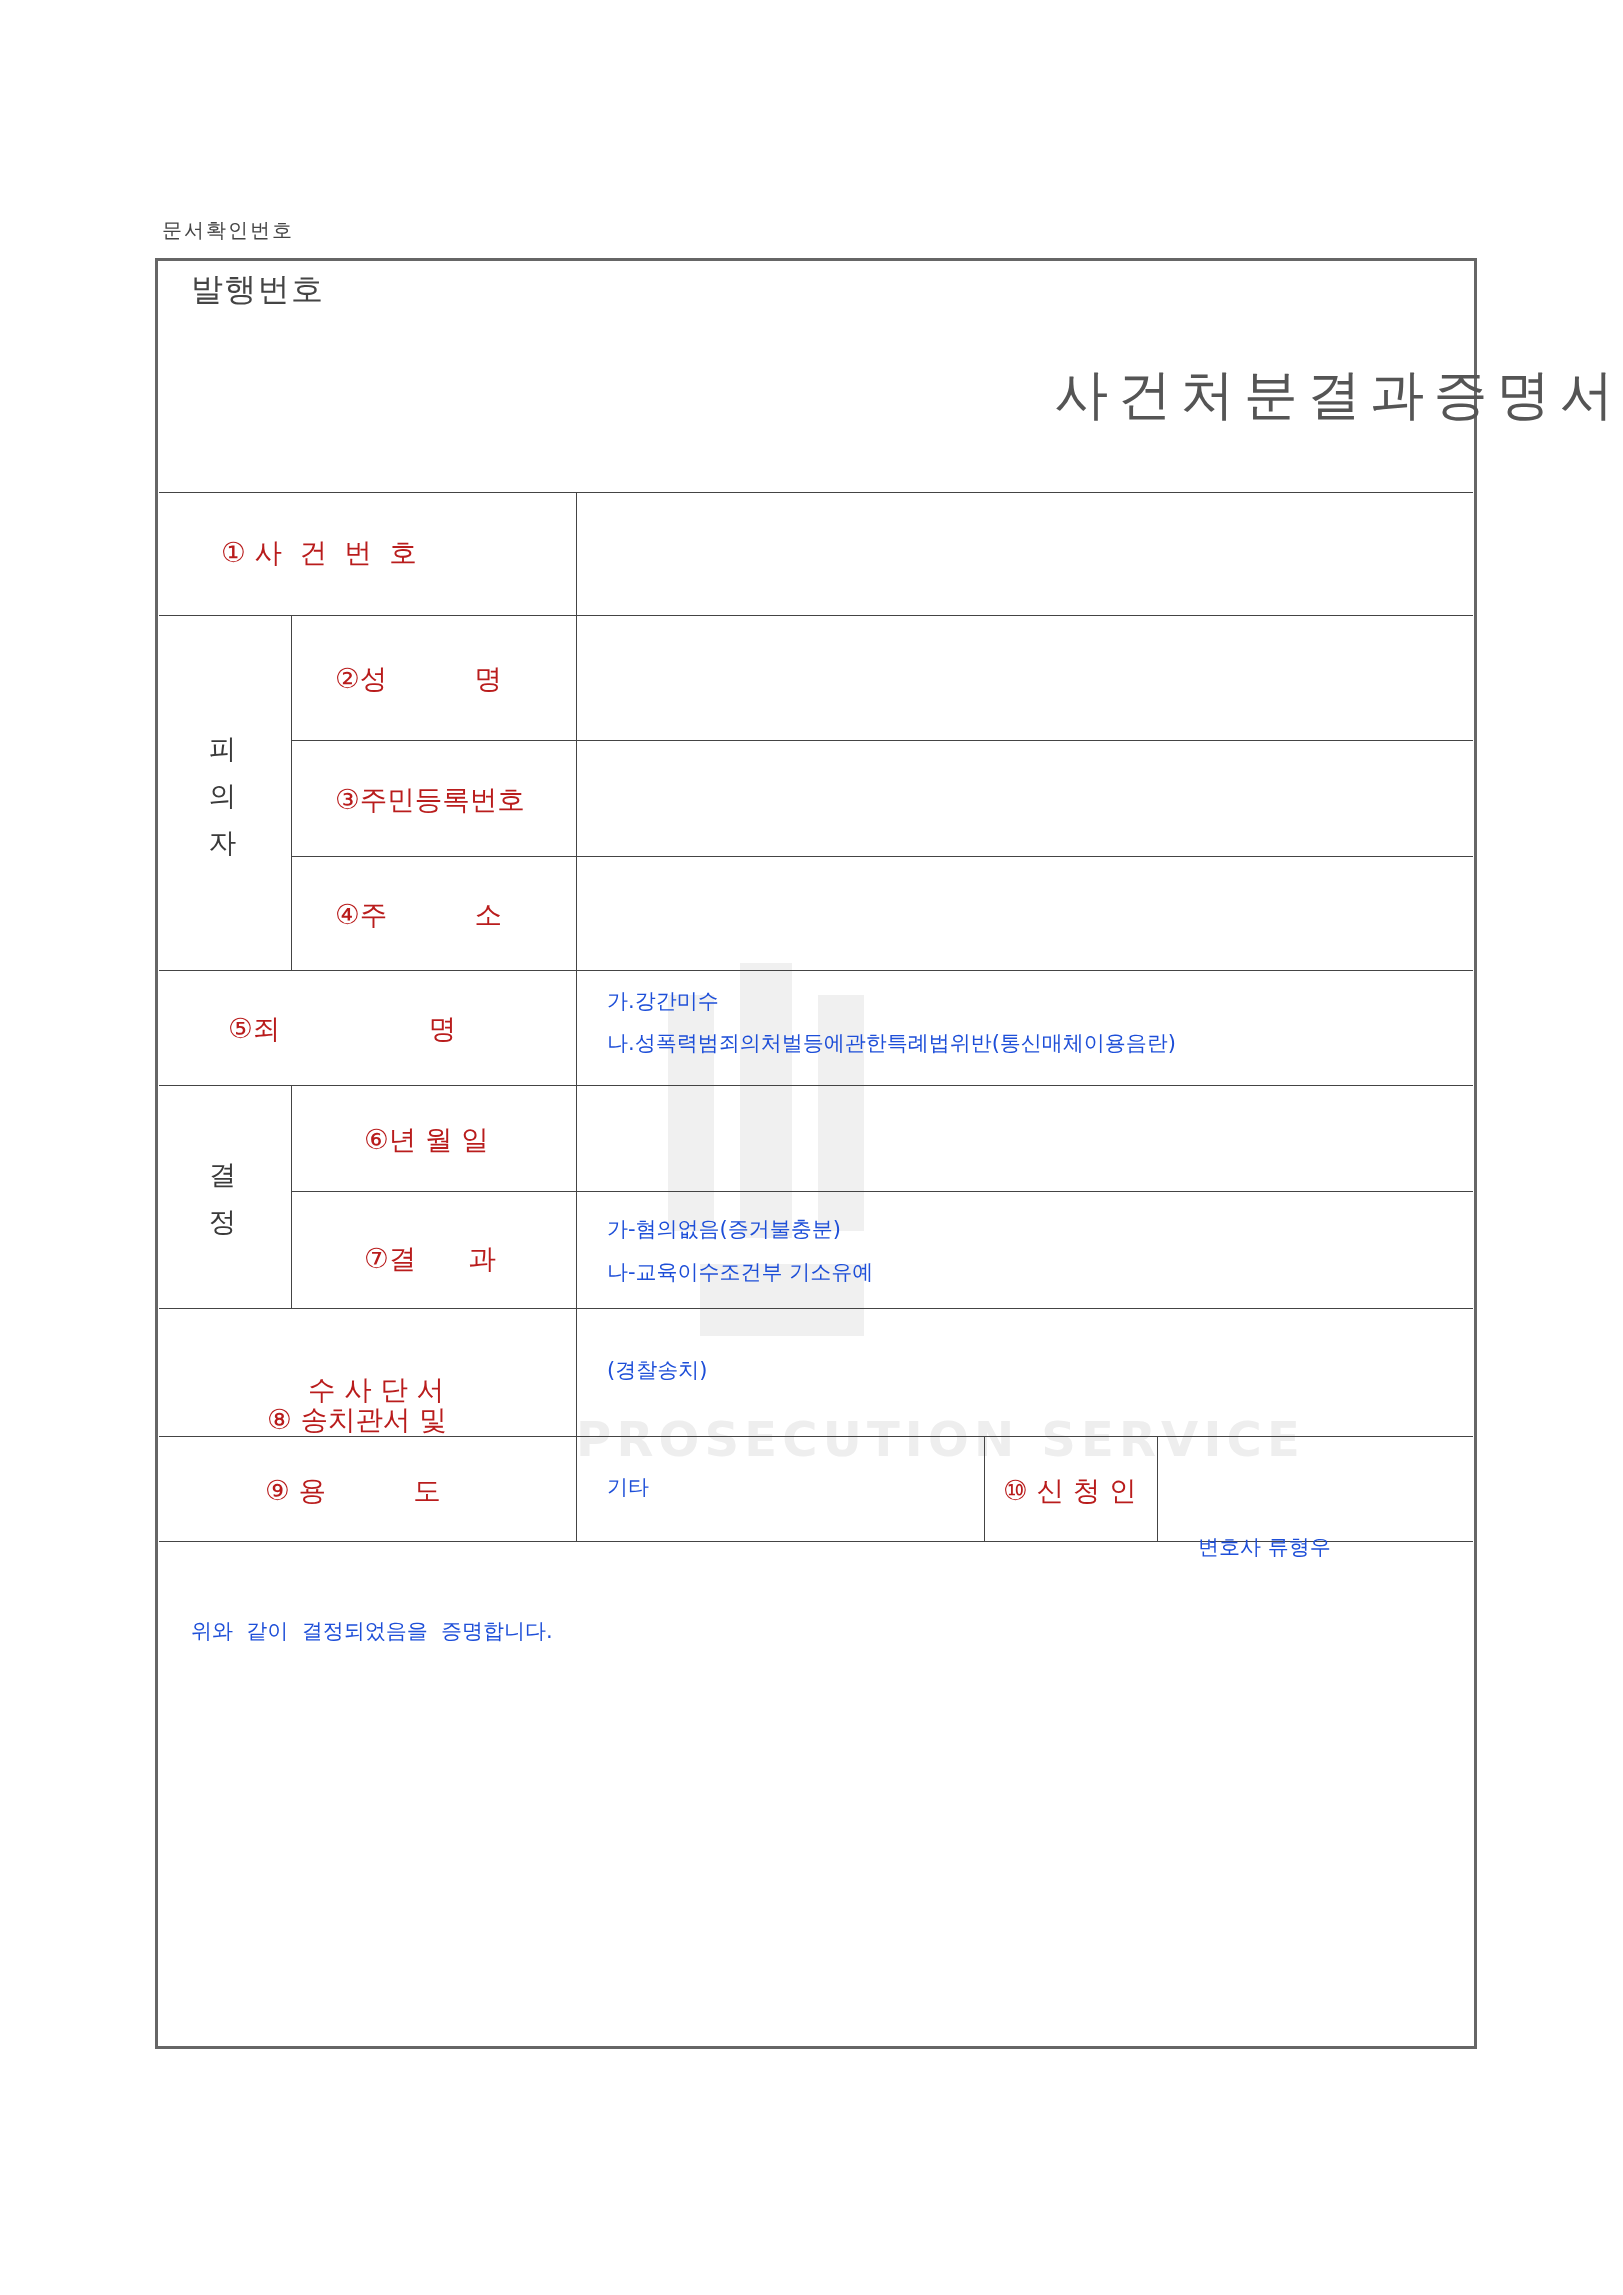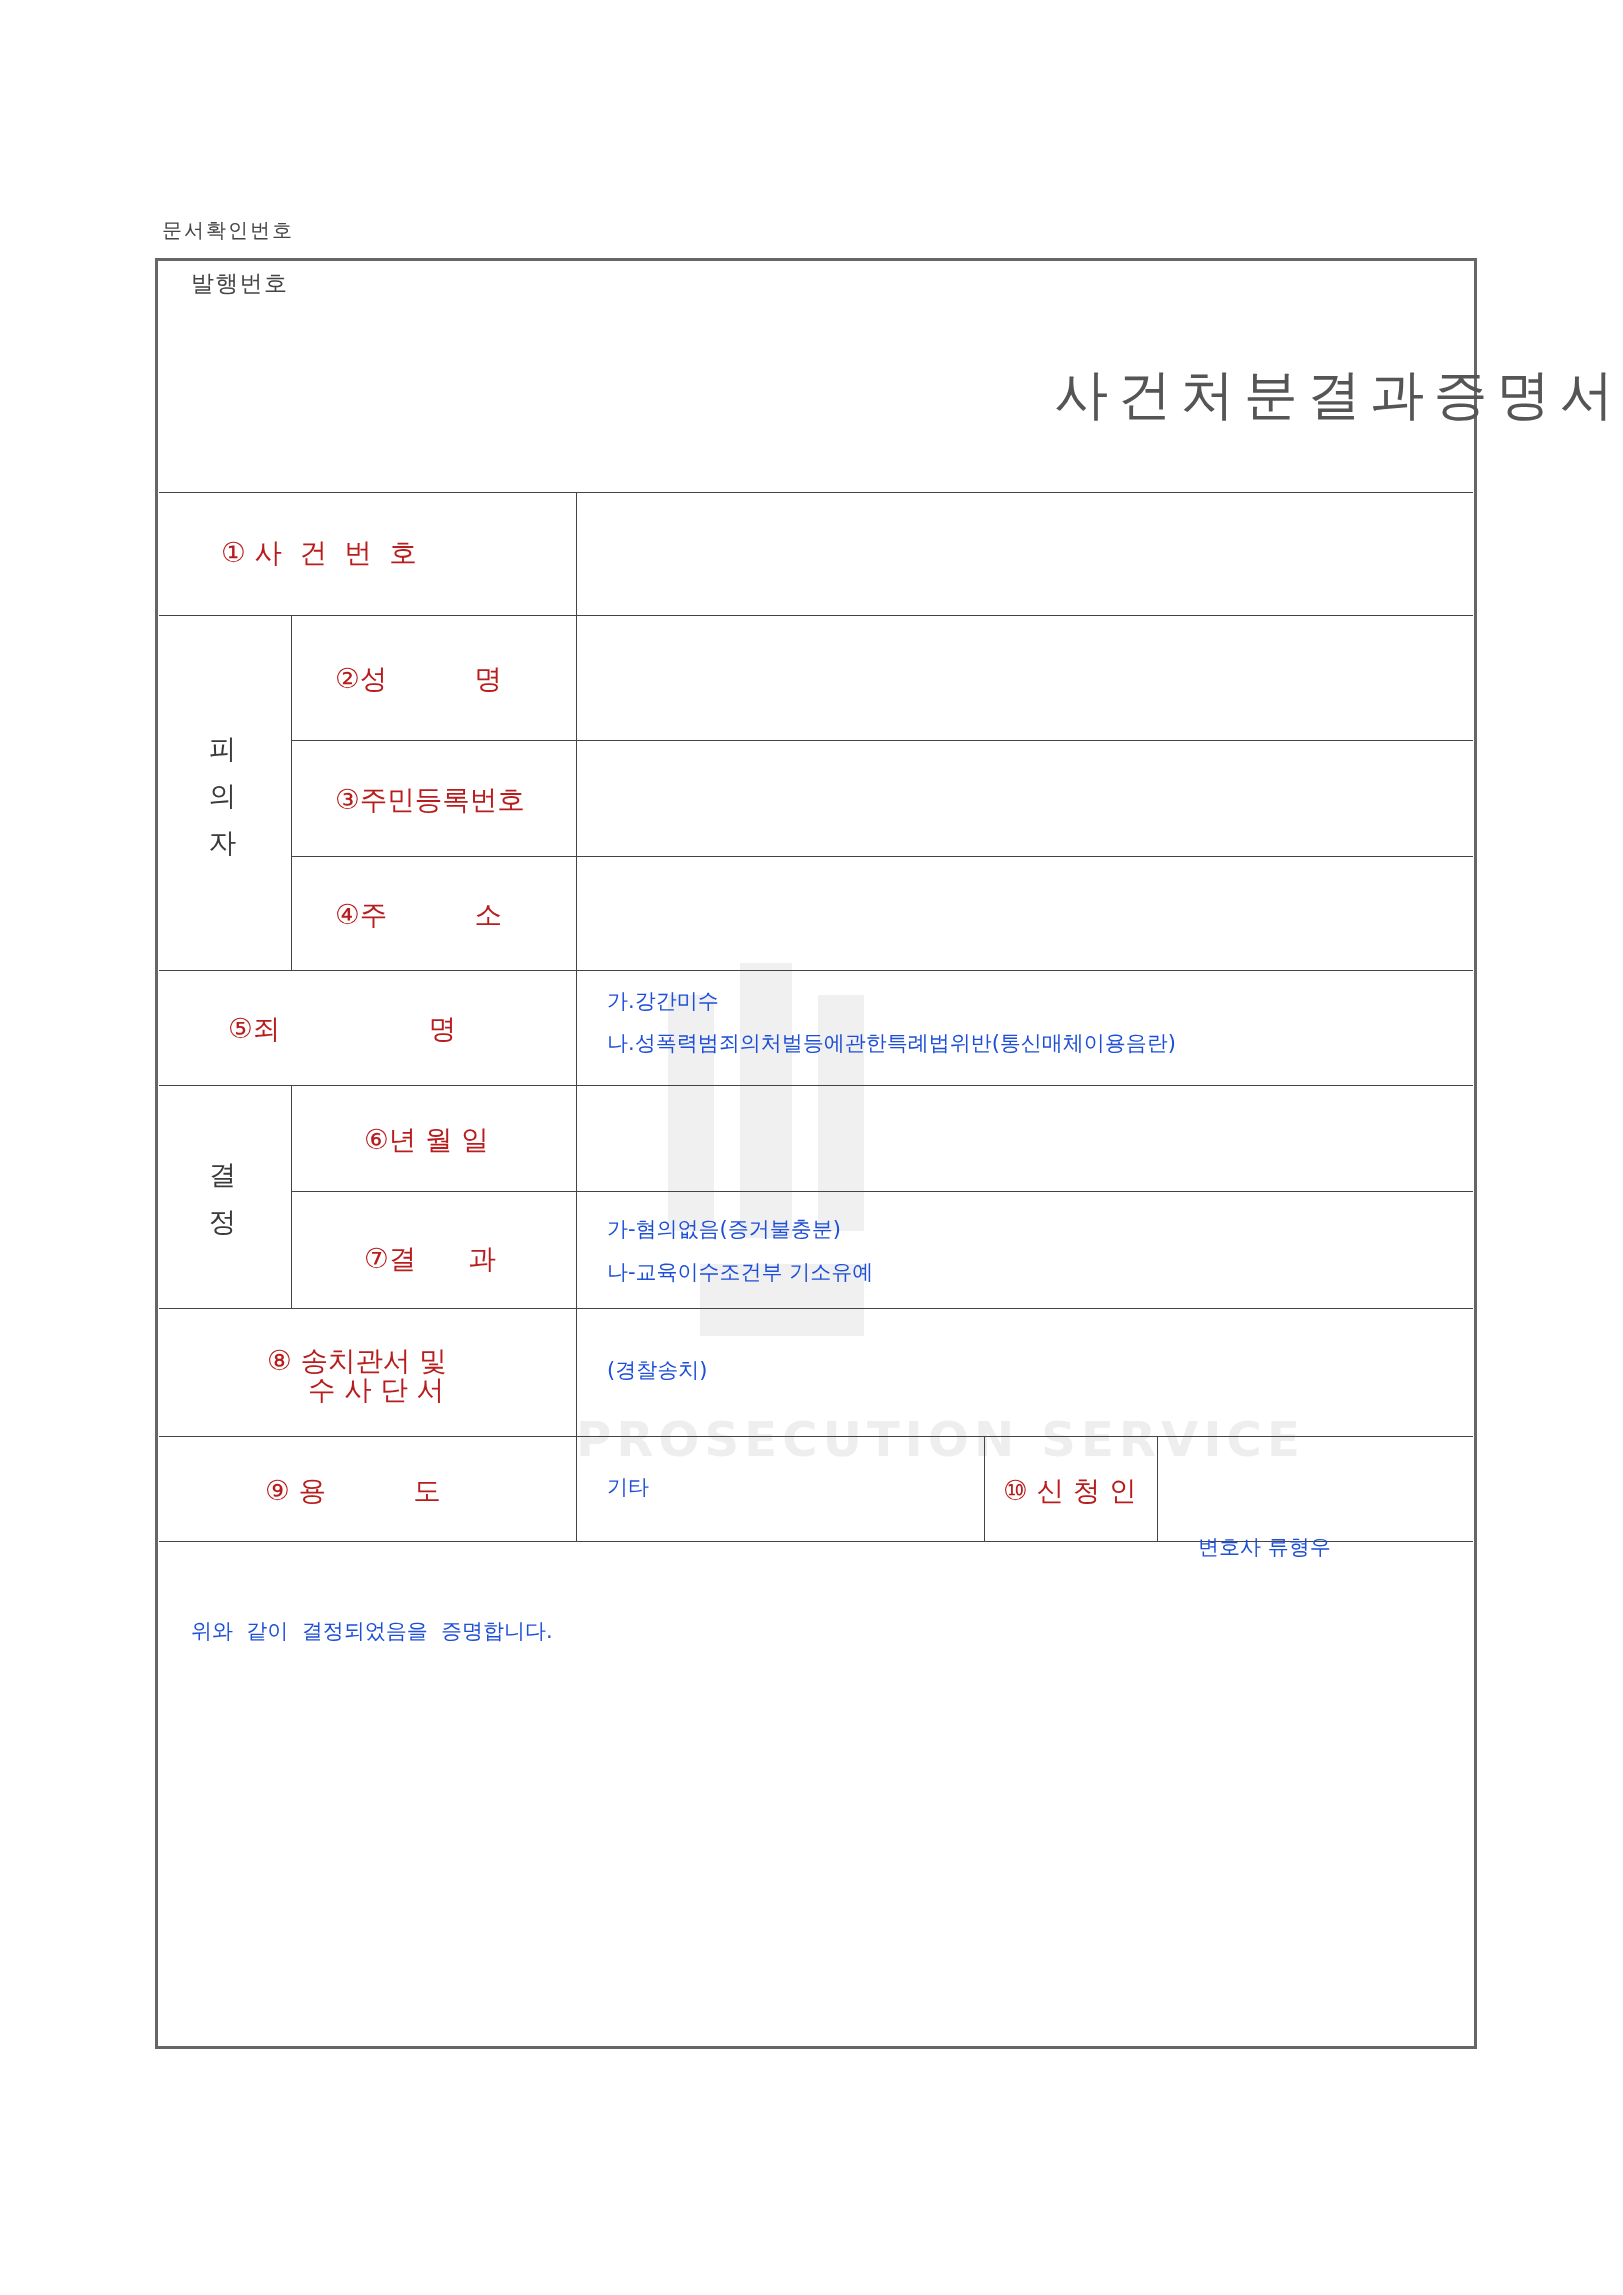--- a/index.html
+++ b/index.html
@@ -4,21 +4,21 @@
 <style>
   html, body { margin:0; padding:0; background:#ffffff; }
   body { width:1623px; height:2295px; position:relative; overflow:hidden;
          font-family:"DejaVu Sans", "Liberation Sans", sans-serif; color:#3a3a3a; }
   .abs { position:absolute; }
   .doc-id { left:162px; top:217px; font-size:20px; letter-spacing:2px; color:#444; }
   .frame { left:155px; top:258px; width:1322px; height:1791px;
            border:3.9px solid #666; box-sizing:border-box; }
   .hline { position:absolute; height:1.3px; background:#444; }
   .vline { position:absolute; width:1.3px; background:#444; }
-  .issue-no { left:191px; top:268px; font-size:23px; letter-spacing:1.3px; color:#444; }
+  .issue-no { left:191px; top:268px; font-size:32px; letter-spacing:1.3px; color:#444; }
   .title { left:0; width:1623px; top:359px; text-align:right; font-size:54px;
            letter-spacing:9.2px; color:#555; font-family:"DejaVu Serif","Liberation Serif",serif; }
   .lbl { font-size:27.5px; color:#b91c1c; white-space:pre; }
   .val { font-size:21px; color:#1d4ed8; white-space:pre; }
   .vtext { font-size:27.5px; color:#3a3a3a; text-align:center; width:39px; line-height:47px; }
   .wm { color:#ececec; pointer-events:none; }
   .wm-block { background:#f0f0f0; }
   .wm-text { font-size:48px; letter-spacing:5.2px; font-weight:bold; color:#eeeeee; }
 </style>
 </head>
@@ -78,21 +78,21 @@
 <div class="abs vtext" style="left:203px; top:1151px;">
   <div>결</div>
   <div>정</div>
 </div>
 <div class="abs lbl" style="left:364px; top:1122px;">⑥년 월 일</div>
 <div class="abs val" style="left:607px; top:1122px;"></div>
 <div class="abs lbl" style="left:364px; top:1241px;">⑦결      과</div>
 <div class="abs val" style="left:607px; top:1215px;">가-혐의없음(증거불충분)</div>
 <div class="abs val" style="left:607px; top:1258px;">나-교육이수조건부 기소유예</div>
 
-<div class="abs lbl" style="left:267px; top:1343px;">⑧ 송치관서 및</div>
+<div class="abs lbl" style="left:267px; top:1402px;">⑧ 송치관서 및</div>
 <div class="abs lbl" style="left:308px; top:1372px;">수 사 단 서</div>
 <div class="abs val" style="left:607px; top:1356px;">(경찰송치)</div>
 
 <div class="abs lbl" style="left:265px; top:1473px;">⑨ 용          도</div>
 <div class="abs val" style="left:607px; top:1473px;">기타</div>
 <div class="abs lbl" style="left:1003px; top:1473px;">⑩ 신 청 인</div>
 <div class="abs val" style="left:1198px; top:1525px;margin-top:8px;">변호사 류형우</div>
 
 <div class="abs val" style="left:191px; top:1617px;">위와  같이  결정되었음을  증명합니다.</div>
 

